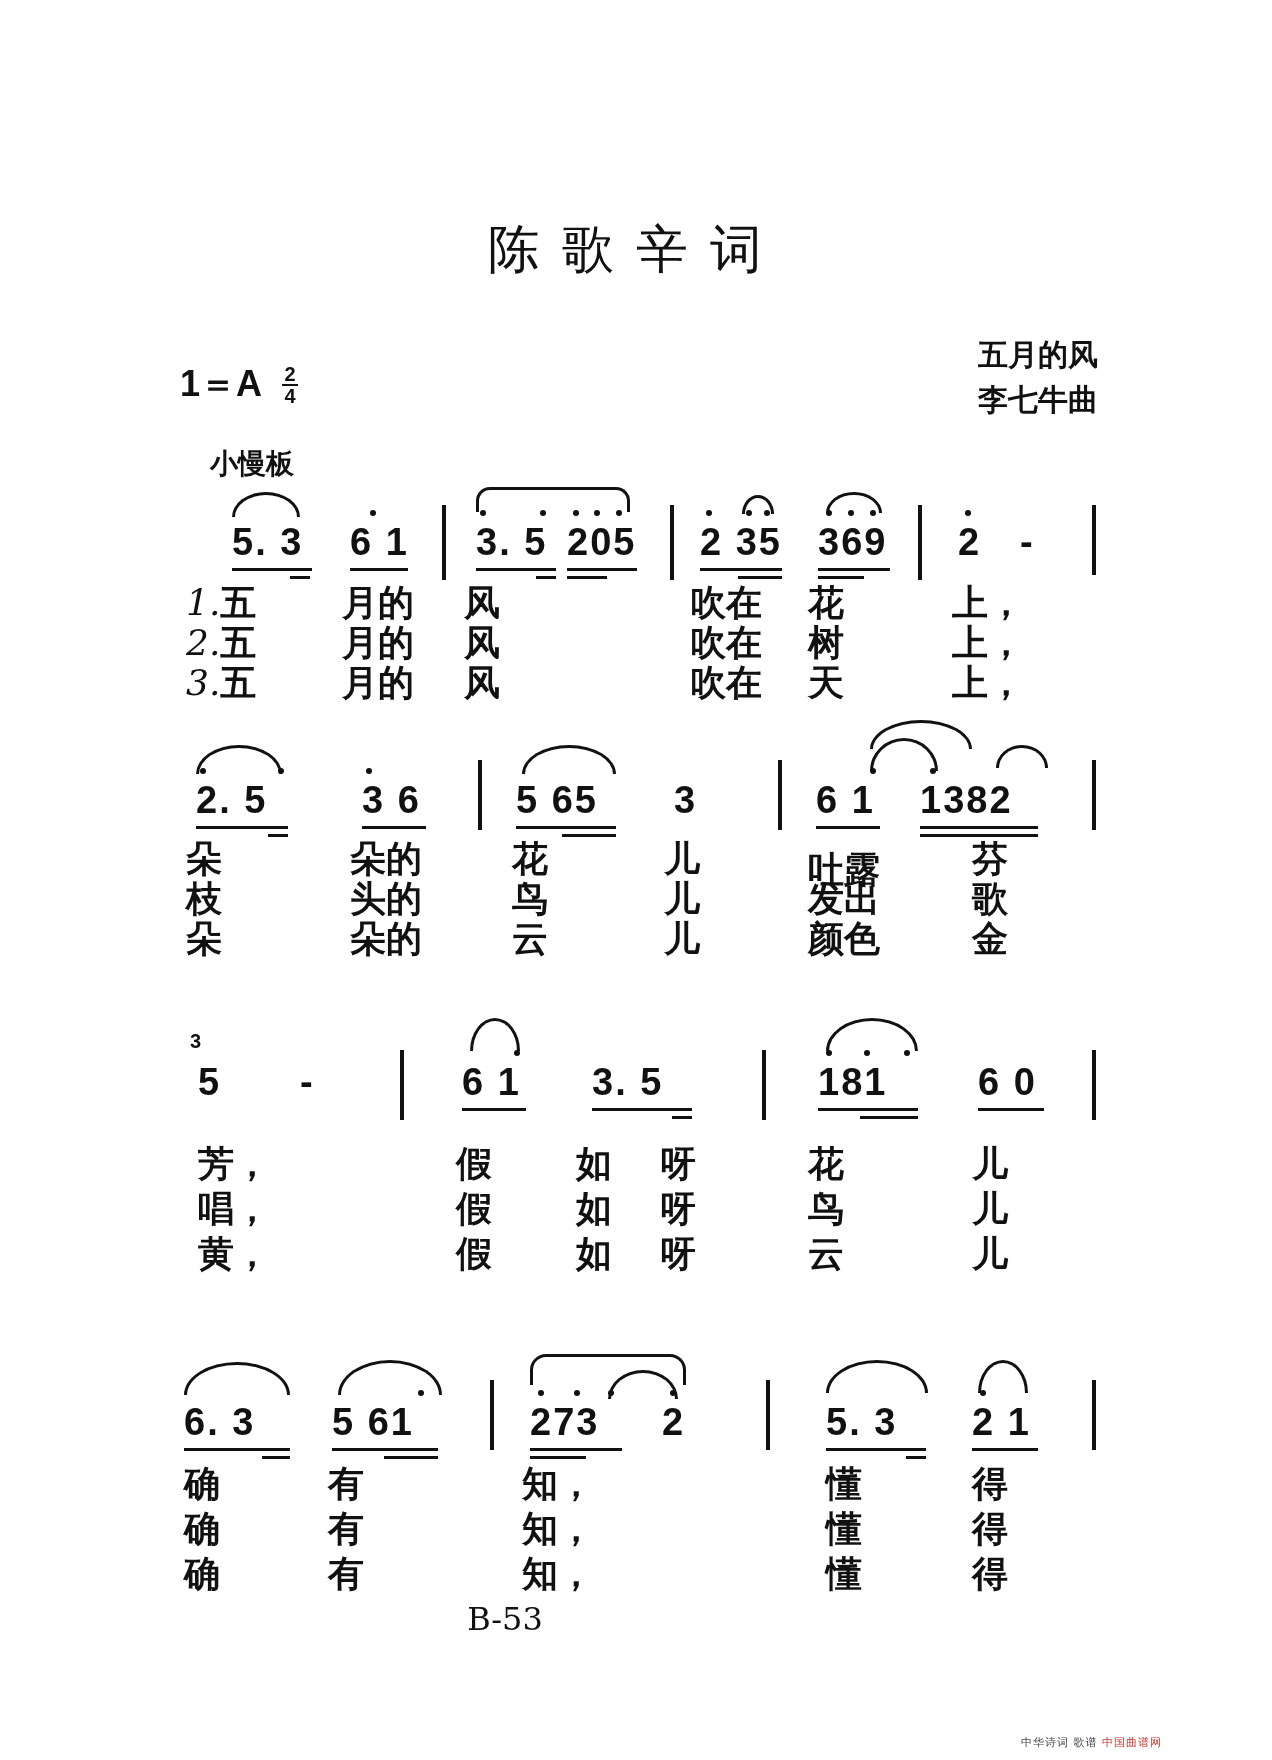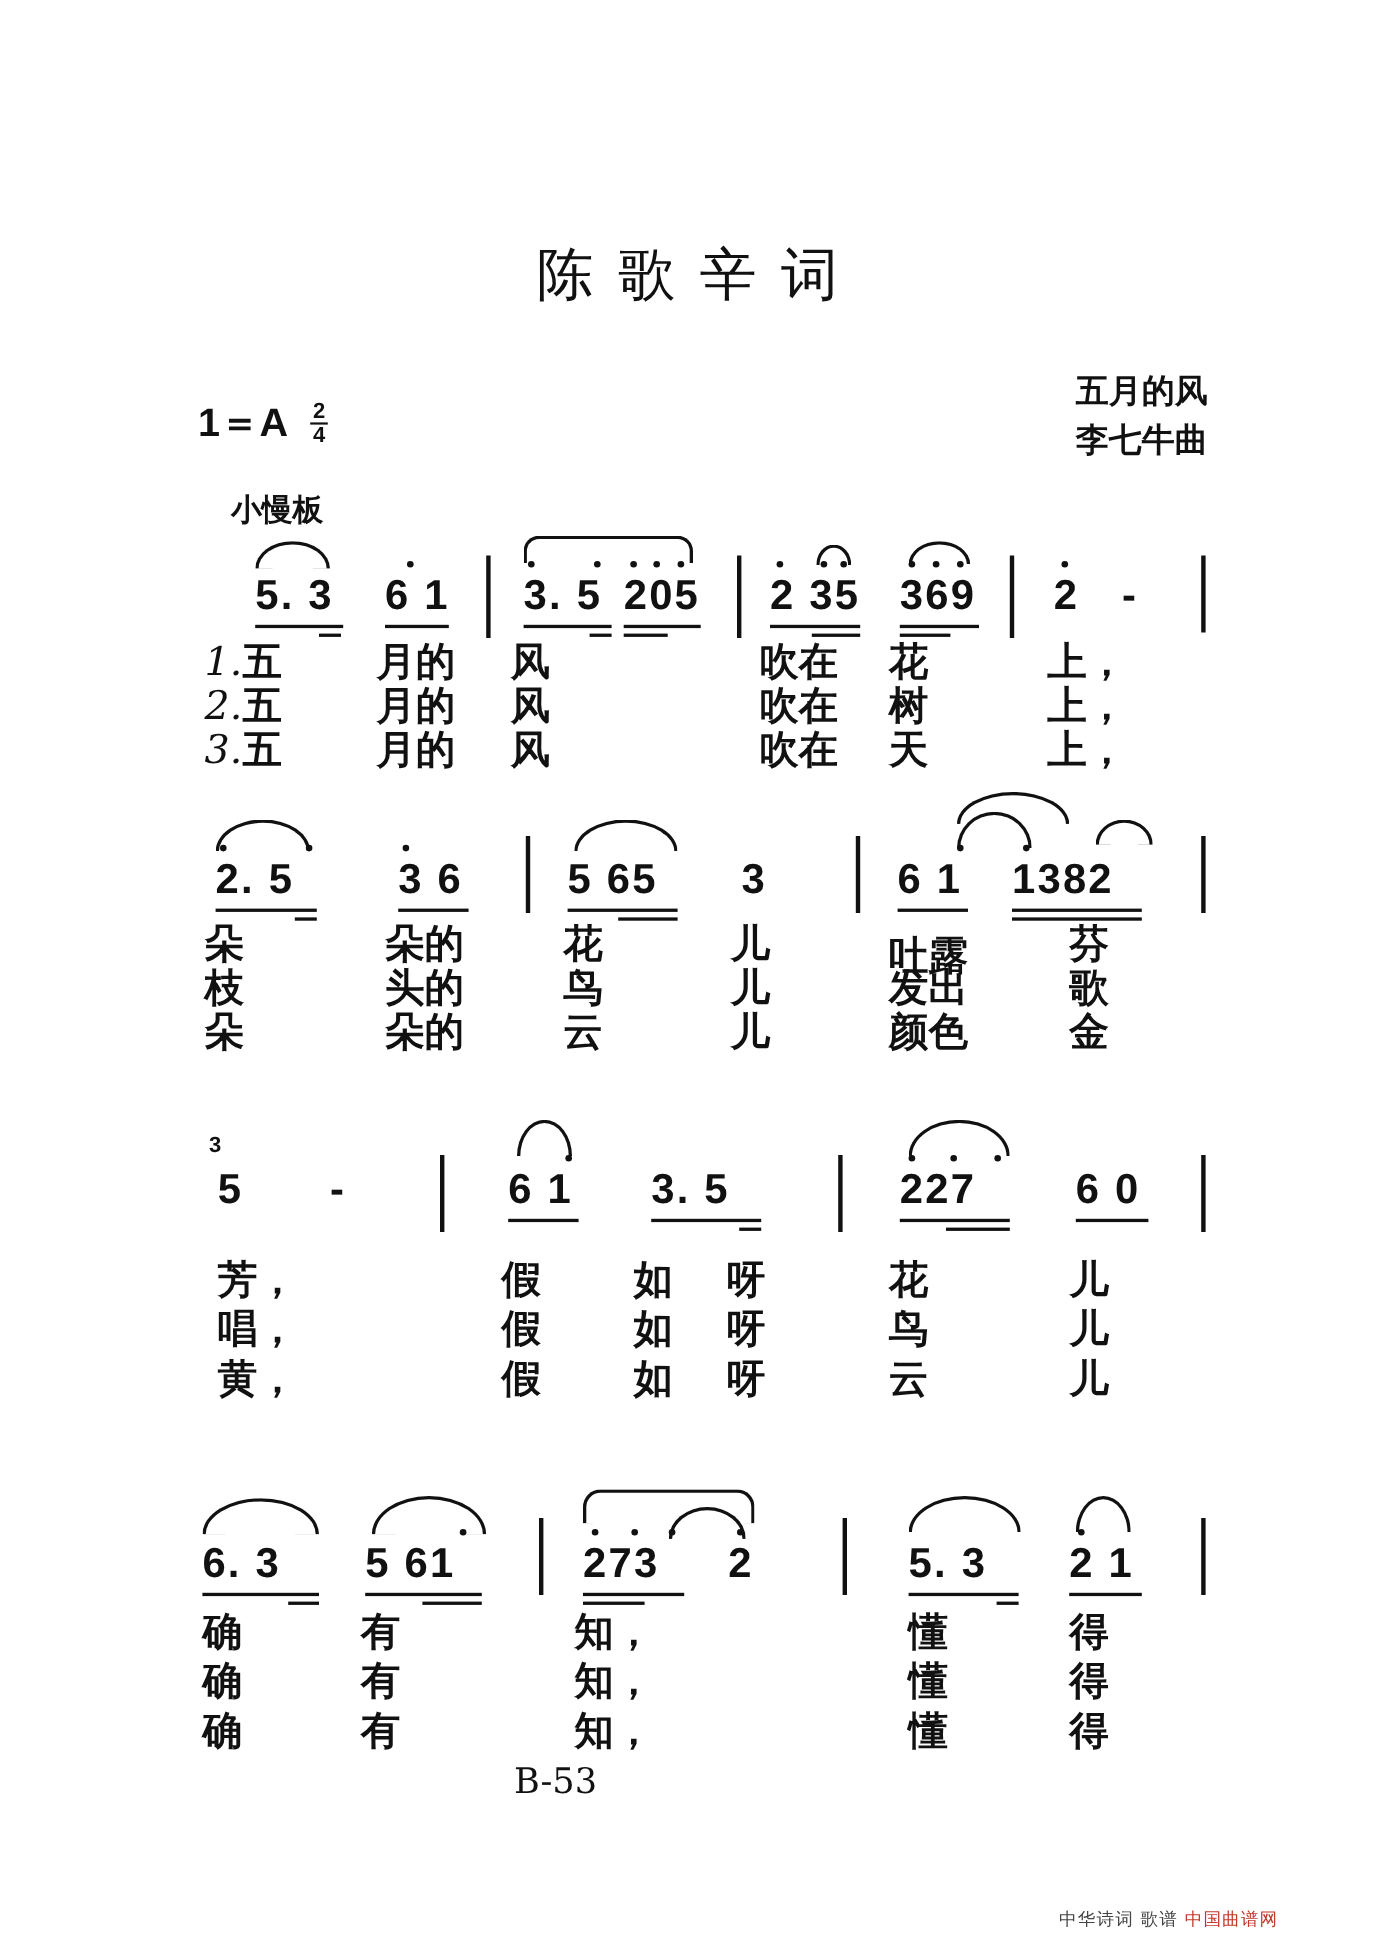--- a/index.html
+++ b/index.html
@@ -13,21 +13,21 @@
   .tempo { left:210px; top:445px; font-size:28px; font-weight:bold; }
   .row { position:absolute; left:0; width:1272px; }
   .note { position:absolute; font-family:"Liberation Sans", sans-serif; font-weight:bold; font-size:38px; line-height:40px; letter-spacing:2px; white-space:pre; }
   .uline { position:absolute; height:3px; background:#111; }
   .bar-line { position:absolute; width:4px; background:#111; }
   .dot { position:absolute; width:6px; height:6px; border-radius:50%; background:#111; }
   .slur { position:absolute; border:3px solid #111; border-bottom:none; border-radius:50% 50% 0 0 / 100% 100% 0 0; }
   .lyric { position:absolute; font-family:"DejaVu Sans", sans-serif; font-weight:bold; font-size:36px; line-height:38px; white-space:pre; }
   .lyric-num { font-family:"DejaVu Serif", serif; font-style:italic; font-weight:normal; }
   .pagenum { left:0; width:1010px; text-align:center; top:1600px; font-family:"DejaVu Serif", serif; font-size:32px; }
-  .watermark { right:110px; top:1735px; font-size:16px; color:#444; letter-spacing:1px; }
+  .watermark { right:110px; top:1735px; font-size:11px; color:#444; letter-spacing:1px; }
   .watermark .red { color:#c0392b; }
 </style>
 </head>
 <body>
 
 <div class="abs title">陈歌辛词</div>
 <div class="abs credit" style="left:978px; top:335px;">五月的风</div>
 <div class="abs credit" style="left:978px; top:380px;">李七牛曲</div>
 <div class="abs key">
   <span>1＝A</span>
@@ -178,21 +178,21 @@
   <div class="bar-line" style="left:400px; top:1050px; height:70px;"></div>
 
   <div class="note" style="left:462px; top:1062px;">6 1</div>
   <div class="note" style="left:592px; top:1062px;">3. 5</div>
   <div class="dot" style="left:514px; top:1050px;"></div>
   <div class="uline" style="left:462px; top:1108px; width:64px;"></div>
   <div class="uline" style="left:592px; top:1108px; width:100px;"></div>
   <div class="uline" style="left:672px; top:1116px; width:20px;"></div>
   <div class="bar-line" style="left:762px; top:1050px; height:70px;"></div>
 
-  <div class="note" style="left:818px; top:1062px;">227</div>
+  <div class="note" style="left:818px; top:1062px;">181</div>
   <div class="note" style="left:978px; top:1062px;">6 0</div>
   <div class="dot" style="left:826px; top:1050px;"></div>
   <div class="dot" style="left:864px; top:1050px;"></div>
   <div class="dot" style="left:904px; top:1050px;"></div>
   <div class="uline" style="left:818px; top:1108px; width:100px;"></div>
   <div class="uline" style="left:860px; top:1116px; width:58px;"></div>
   <div class="uline" style="left:978px; top:1108px; width:66px;"></div>
   <div class="bar-line" style="left:1092px; top:1050px; height:70px;"></div>
 
   <div class="lyric" style="left:198px; top:1145px;">芳，</div>

